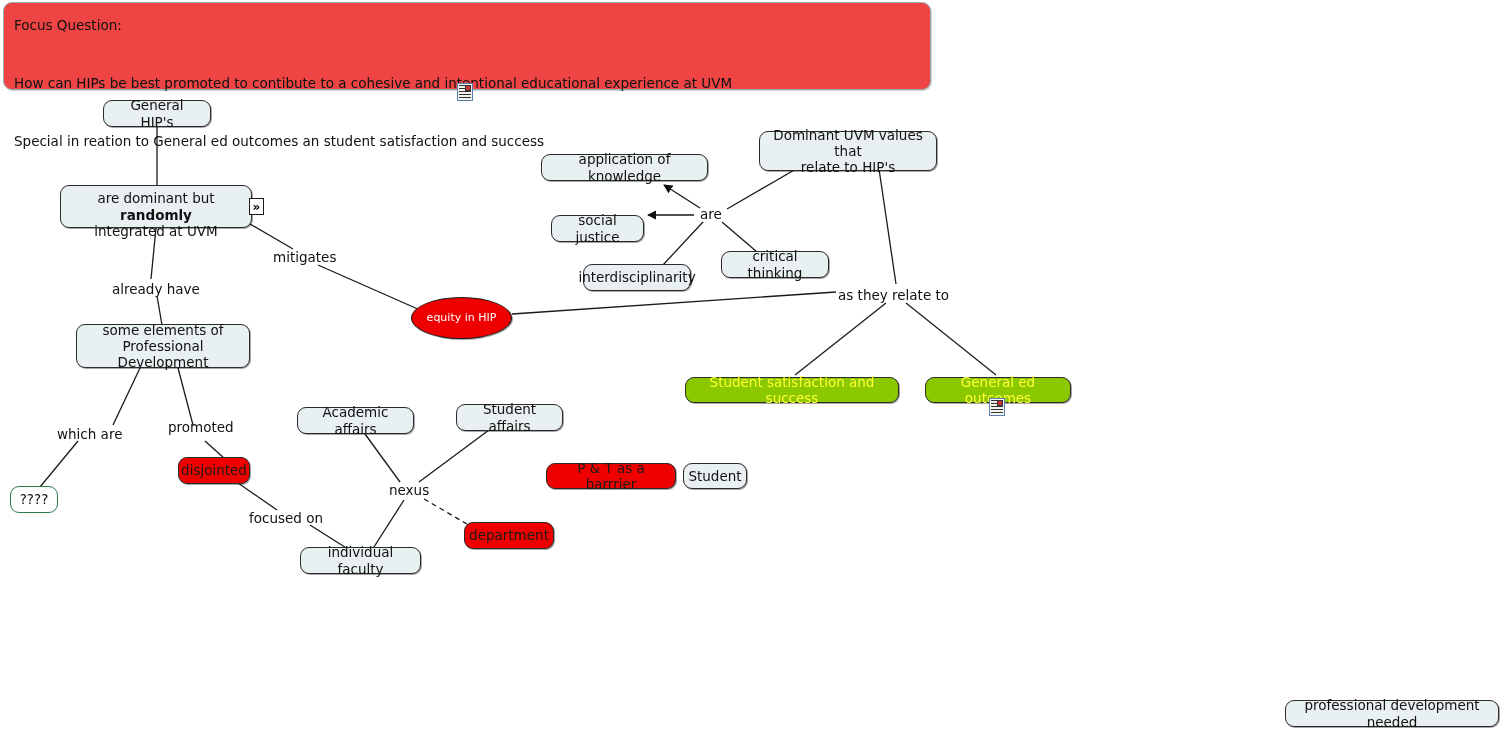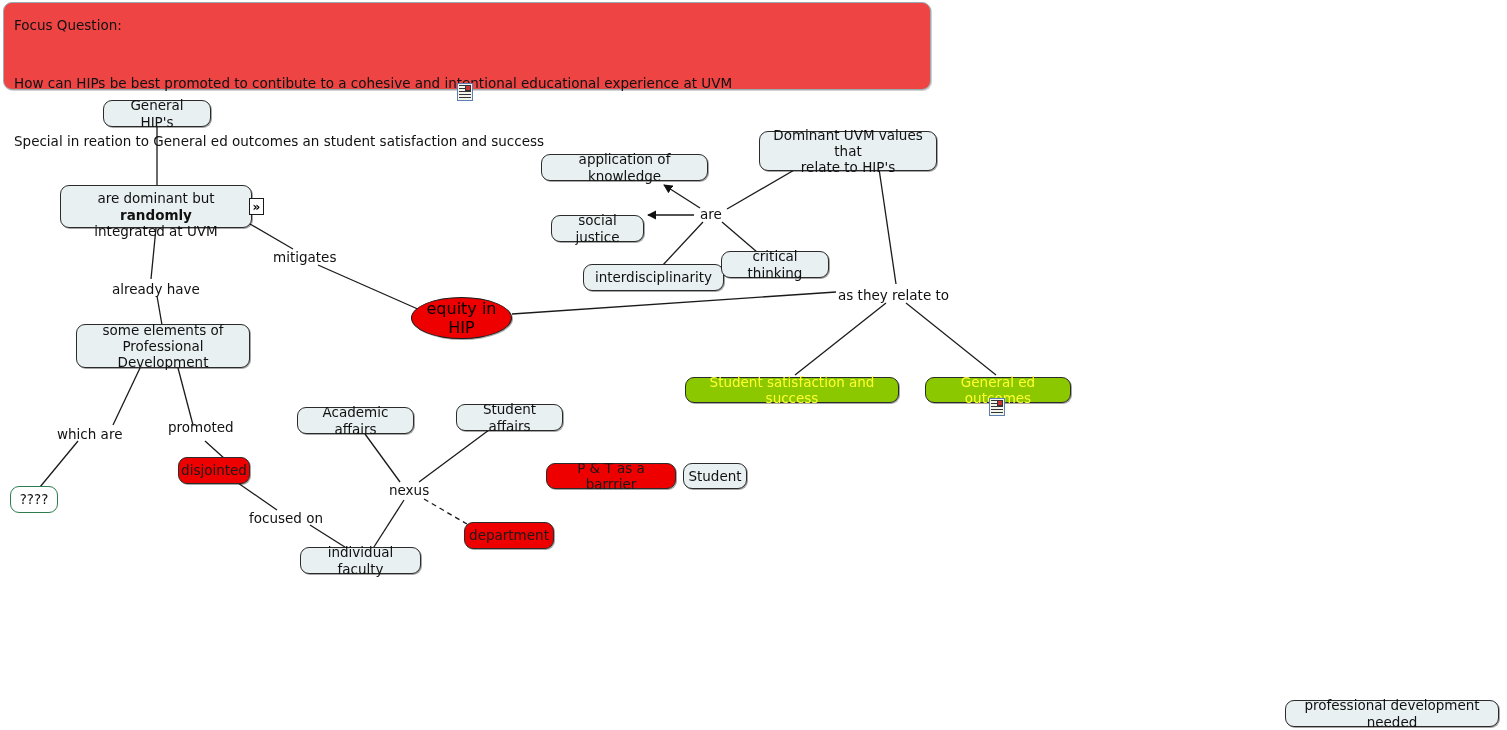--- a/index.html
+++ b/index.html
@@ -76,22 +76,22 @@
     border-radius: 9px;
     color: #ffff33;
     font-size: 13.5px;
     padding: 3px 9px;
     box-shadow: 1px 1px 0px rgba(0,0,0,0.35);
   }
   .ellipse-red {
     background: #ee0000;
     border: 1.5px solid #1a1a1a;
     border-radius: 50%;
-    color: #000000;
-    font-size: 16px;
+    color: #ffffff;
+    font-size: 11px;
     box-shadow: 1px 1px 0px rgba(0,0,0,0.35);
   }
   .outline-green {
     background: #ffffff;
     border: 1.5px solid #2e7d4f;
     border-radius: 9px;
     color: #111111;
     font-size: 13.5px;
     padding: 3px 9px;
   }
@@ -248,21 +248,21 @@
   <div class="node red" style="left:546px; top:463px; width:130px; height:26px;">P &amp; T as a barrrier</div>
 
   <div class="node concept" style="left:683px; top:463px; width:64px; height:26px;">Student</div>
 
   <div class="node ellipse-red" style="left:411px; top:297px; width:101px; height:42px;">equity in HIP</div>
 
   <div class="node concept" style="left:541px; top:154px; width:167px; height:27px;">application of knowledge</div>
 
   <div class="node concept" style="left:551px; top:215px; width:93px; height:27px;">social justice</div>
 
-  <div class="node concept" style="left:583px; top:264px; width:141px; height:27px;">interdisciplinarity</div>
+  <div class="node concept" style="left:583px; top:264px; width:108px; height:27px;">interdisciplinarity</div>
 
   <div class="node concept" style="left:721px; top:251px; width:108px; height:27px;">critical thinking</div>
 
   <div class="node concept" style="left:759px; top:131px; width:178px; height:40px;">Dominant UVM values that
 relate to HIP's</div>
 
   <div class="node green" style="left:685px; top:377px; width:214px; height:26px;">Student satisfaction and success</div>
 
   <div class="node green" style="left:925px; top:377px; width:146px; height:26px;">General ed outcomes</div>
 

